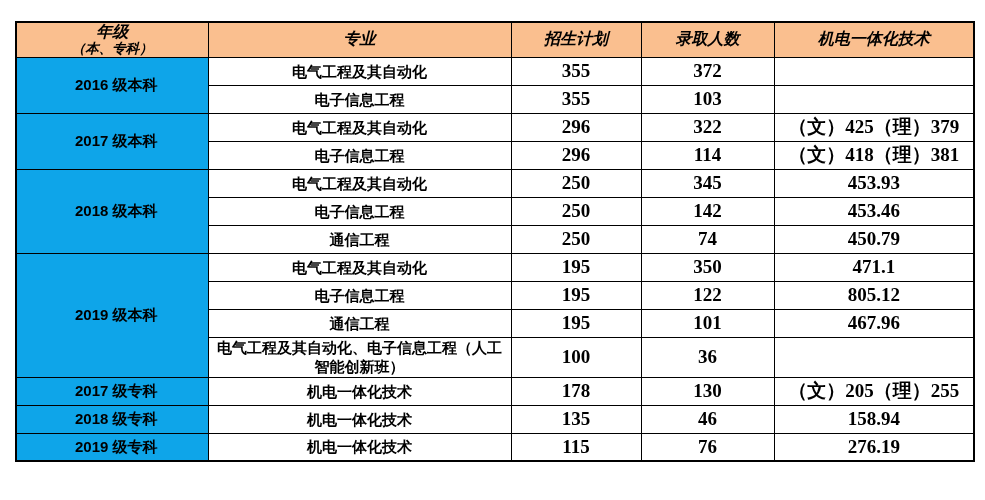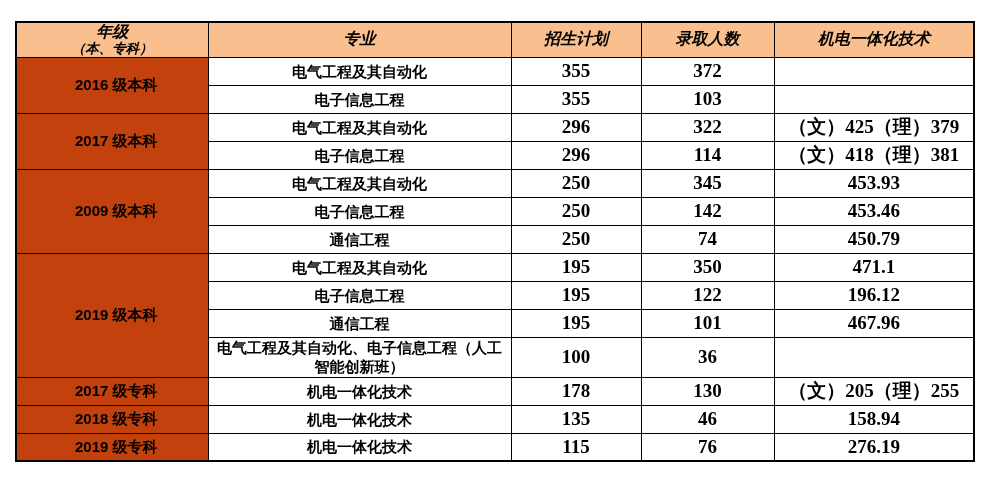--- a/index.html
+++ b/index.html
@@ -46,21 +46,21 @@
   }
   .grade-head-line1 {
     font-size: 16px;
     line-height: 1.15;
   }
   .grade-head-line2 {
     font-size: 13.5px;
     line-height: 1.15;
   }
   td.grade-cell {
-    background: #c2410c;
+    background: #0ea5e9;
     font-family: "Liberation Sans", "DejaVu Sans", sans-serif;
     font-weight: bold;
     font-size: 15px;
     padding-left: 12px;
   }
   td.major-cell {
     font-family: "Liberation Sans", "DejaVu Sans", sans-serif;
     font-weight: bold;
     font-size: 15px;
     line-height: 1.3;
@@ -117,21 +117,21 @@
           <td class="num-cell">322</td>
           <td class="score-cell">（文）425（理）379</td>
         </tr>
         <tr>
           <td class="major-cell">电子信息工程</td>
           <td class="num-cell">296</td>
           <td class="num-cell">114</td>
           <td class="score-cell">（文）418（理）381</td>
         </tr>
         <tr>
-          <td class="grade-cell" rowspan="3">2009 级本科</td>
+          <td class="grade-cell" rowspan="3">2018 级本科</td>
           <td class="major-cell">电气工程及其自动化</td>
           <td class="num-cell">250</td>
           <td class="num-cell">345</td>
           <td class="score-cell">453.93</td>
         </tr>
         <tr>
           <td class="major-cell">电子信息工程</td>
           <td class="num-cell">250</td>
           <td class="num-cell">142</td>
           <td class="score-cell">453.46</td>
@@ -146,21 +146,21 @@
           <td class="grade-cell" rowspan="4">2019 级本科</td>
           <td class="major-cell">电气工程及其自动化</td>
           <td class="num-cell">195</td>
           <td class="num-cell">350</td>
           <td class="score-cell">471.1</td>
         </tr>
         <tr>
           <td class="major-cell">电子信息工程</td>
           <td class="num-cell">195</td>
           <td class="num-cell">122</td>
-          <td class="score-cell">196.12</td>
+          <td class="score-cell">805.12</td>
         </tr>
         <tr>
           <td class="major-cell">通信工程</td>
           <td class="num-cell">195</td>
           <td class="num-cell">101</td>
           <td class="score-cell">467.96</td>
         </tr>
         <tr>
           <td class="major-cell">电气工程及其自动化、电子信息工程（人工智能创新班）</td>
           <td class="num-cell">100</td>

